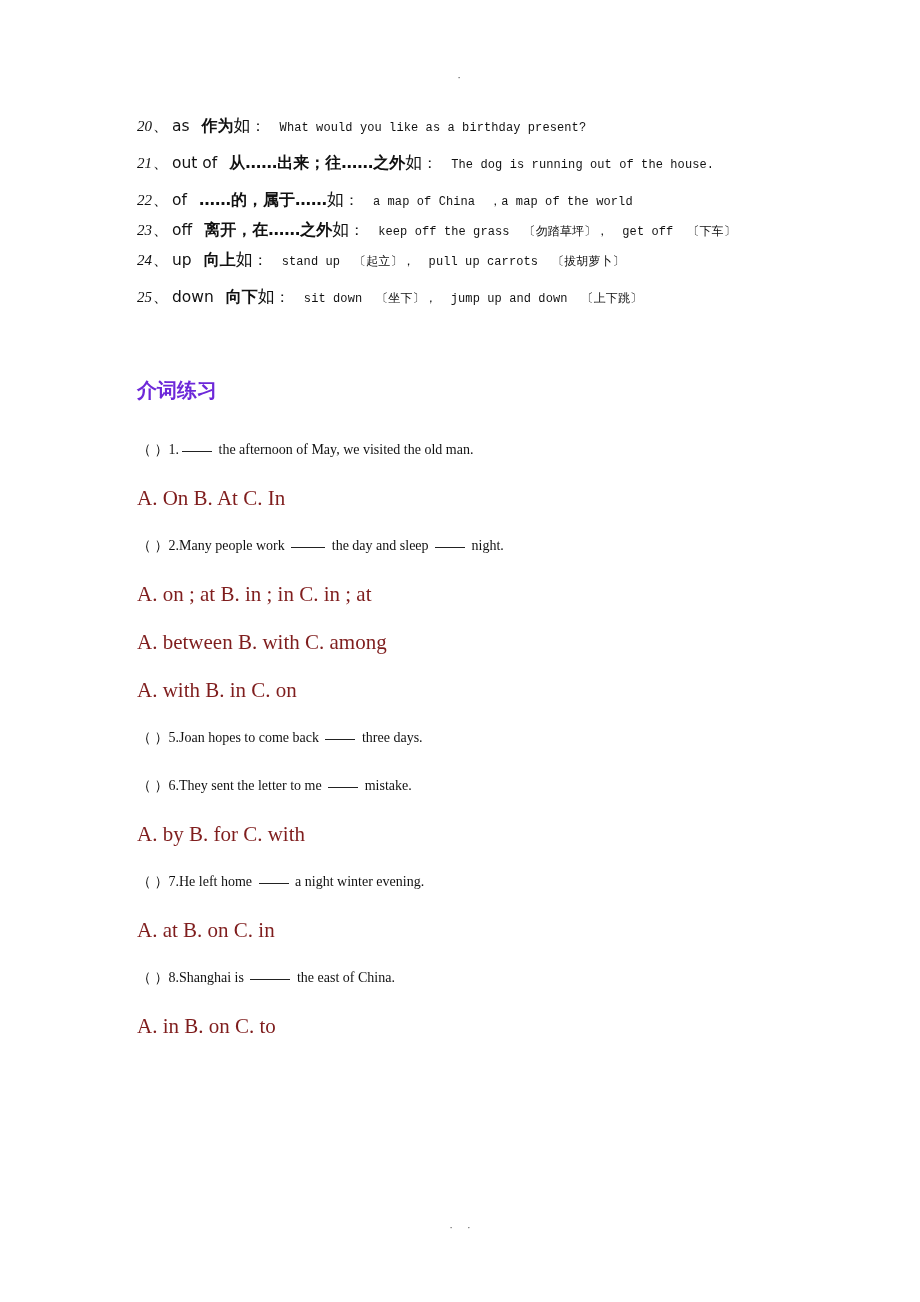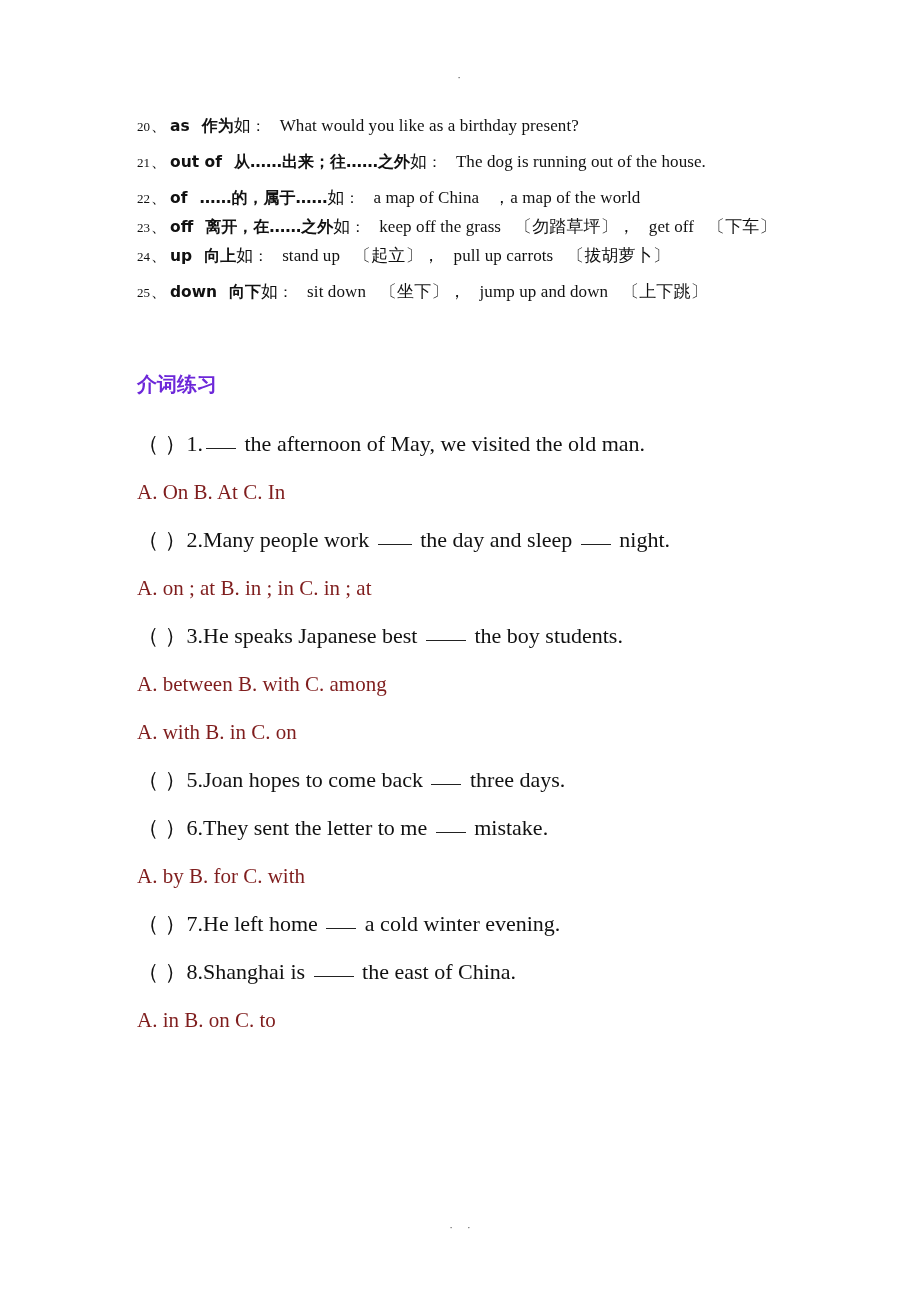--- a/index.html
+++ b/index.html
@@ -66,52 +66,53 @@
     padding: 0;
   }
   .def-row {
     font-size: 17.5px;
     line-height: 34px;
     white-space: nowrap;
     color: #111;
   }
   .def-num {
     font-family: "Liberation Serif", serif;
-    font-size: 13px;
+    font-size: 15px;
+    font-style: italic;
   }
   .def-sep {
     font-family: "DejaVu Sans", sans-serif;
     font-size: 15px;
     padding: 0 1px;
   }
   .def-word {
     font-family: "DejaVu Sans", sans-serif;
-    font-weight: bold;
+    font-weight: normal;
     font-size: 15.5px;
     padding-left: 3px;
     text-align: right;
   }
   .def-cn {
     font-family: "DejaVu Sans", sans-serif;
     font-weight: bold;
     font-size: 16px;
     padding-left: 12px;
   }
   .def-ru {
     font-family: "DejaVu Sans", sans-serif;
     font-weight: normal;
     font-size: 17px;
   }
   .def-colon {
     font-family: "DejaVu Sans", sans-serif;
     font-size: 15px;
   }
   .def-ex {
-    font-family: Liberation Serif, serif;
-    font-size: 17px;
+    font-family: Liberation Mono, monospace;
+    font-size: 12px;
     padding-left: 14px;
     letter-spacing: 0.1px;
   }
 
   
   .def-row.tight { line-height: 20px; }
 
   
   .section-heading {
     font-family: "DejaVu Sans", sans-serif;
@@ -125,21 +126,21 @@
 
   
   .quiz {
     margin-top: 24px;
   }
   .q-item {
     margin-bottom: 0;
   }
   .q-stem {
     font-family: "Liberation Serif", serif;
-    font-size: 22px;
+    font-size: 14px;
     line-height: 48px;
     white-space: nowrap;
     color: #111;
   }
   .q-options {
     font-family: Liberation Serif, serif;
     font-size: 21px;
     line-height: 48px;
     white-space: nowrap;
     color: #7f1d1d;
@@ -200,39 +201,39 @@
         <div class="q-stem"><span>（ ）</span><span>1.</span><span></span><span class="blank w1"></span><span> the afternoon of May, we visited the old man.</span></div>
         <div class="q-options">A.  On B.  At C.  In</div>
       </div>
 
       <div class="q-item">
         <div class="q-stem"><span>（ ）</span><span>2.</span><span>Many people work </span><span class="blank w2"></span><span> the day and sleep </span><span class="blank w1"></span><span> night.</span></div>
         <div class="q-options">A.  on ; at B.  in ; in C.  in ; at</div>
       </div>
 
       <div class="q-item">
-        <div class="q-stem"><span>（ ）</span><span>3.</span><span>He speaks Japanese best </span><span class="blank w3"></span><span> the boy students.</span></div>
         <div class="q-options">A.  between B.  with C.  among</div>
       </div>
 
       <div class="q-item">
         <div class="q-options">A. with B.  in C.  on</div>
       </div>
 
       <div class="q-item">
         <div class="q-stem"><span>（ ）</span><span>5.</span><span>Joan hopes to come back </span><span class="blank w1"></span><span> three days.</span></div>
       </div>
 
       <div class="q-item">
         <div class="q-stem"><span>（ ）</span><span>6.</span><span>They sent the letter to me </span><span class="blank w1"></span><span> mistake.</span></div>
         <div class="q-options">A.  by B.  for C.  with</div>
       </div>
 
       <div class="q-item">
-        <div class="q-stem"><span>（ ）</span><span>7.</span><span>He left home </span><span class="blank w1"></span><span> a cold winter evening.</span></div>
+        <div class="q-stem"><span>（ ）</span><span>7.</span><span>He left home </span><span class="blank w1"></span><span> a night winter evening.</span></div>
+        <div class="q-options">A.  at B.  on C.  in</div>
       </div>
 
       <div class="q-item">
         <div class="q-stem"><span>（ ）</span><span>8.</span><span>Shanghai is </span><span class="blank w3"></span><span> the east of China.</span></div>
         <div class="q-options">A.  in B.  on C.  to</div>
       </div>
 
     </div>
 
   </div>

